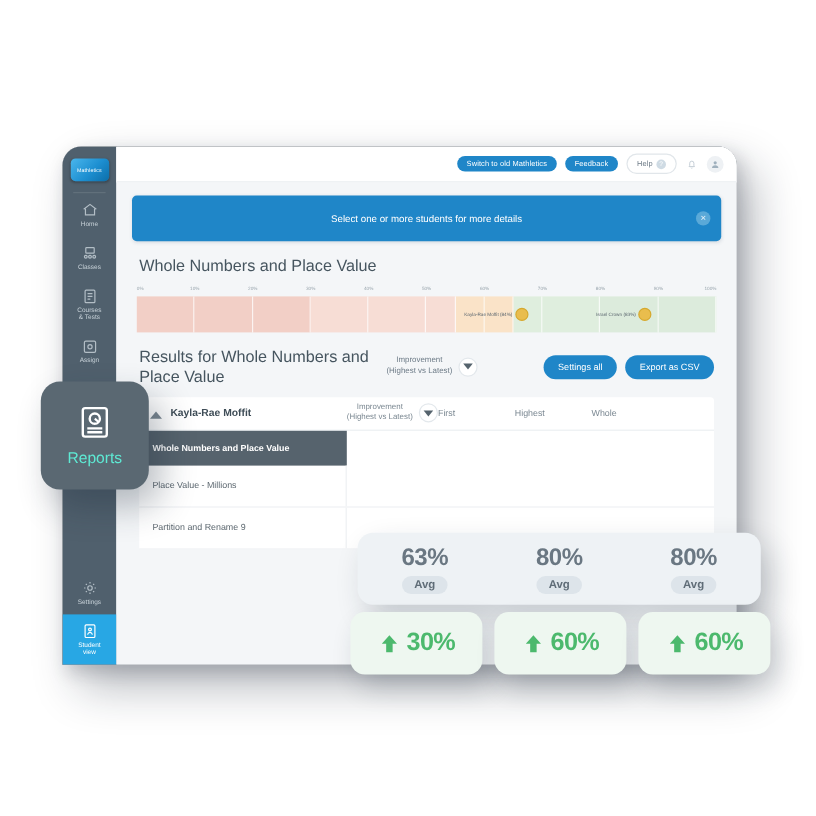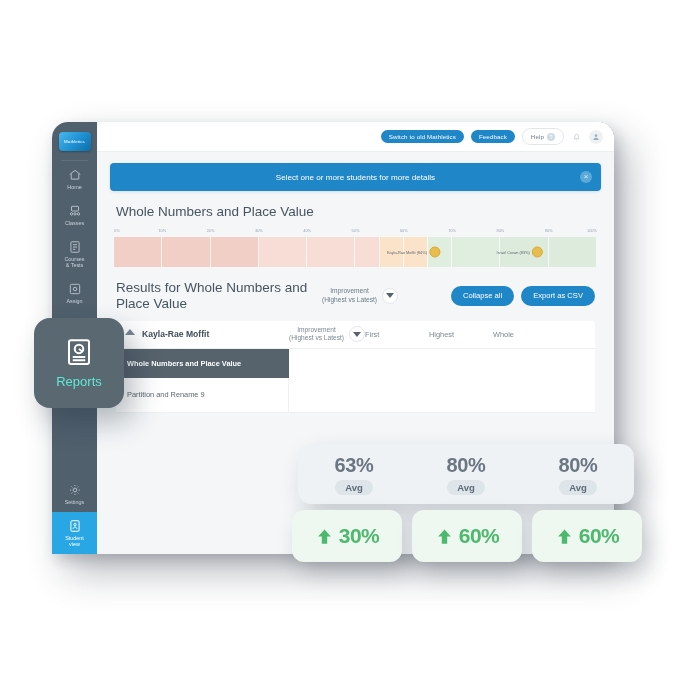--- a/index.html
+++ b/index.html
@@ -90,21 +90,21 @@
   .avatar-top {
     width: 14px; height: 14px; border-radius: 50%;
     background: #eef1f4; display: flex; align-items: center; justify-content: center;
   }
   .avatar-top svg { width: 8px; height: 8px; }
 
   .page { padding: 11px 13px 0 13px; }
 
   .banner {
     position: relative;
-    height: 28px; border-radius: 4px; background: #1f86c8;
+    height: 38px; border-radius: 4px; background: #1f86c8;
     display: flex; align-items: center; justify-content: center;
     color: #fff; font-size: 8.1px;
     box-shadow: 0 1px 3px rgba(30,60,90,.12);
   }
   .banner-close {
     position: absolute; right: 9px; top: 50%; transform: translateY(-50%);
     width: 12px; height: 12px; border-radius: 50%;
     background: #5aa9d8; color: #e9f3fa;
     display: flex; align-items: center; justify-content: center;
     font-size: 8px; line-height: 1;
@@ -174,21 +174,21 @@
   }
   .head-btns { display: flex; gap: 7px; margin-left: auto; }
 
   
   .table { margin: 9px 6px 0 6px; background: #fff; border-radius: 3px 3px 0 0; }
   .thead {
     display: flex; align-items: center; height: 28px;
     border-bottom: 1px solid #eceff2;
   }
   .th-name {
-    width: 173px; display: flex; align-items: flex-start; gap: 7px;
+    width: 173px; display: flex; align-items: flex-end; gap: 7px;
     padding-left: 9px; font-size: 8.6px; color: #3f4d57; font-weight: bold;
   }
   .tri-up {
     width:0; height:0;
     border-left: 5px solid transparent; border-right: 5px solid transparent;
     border-bottom: 6px solid #7b8892;
   }
   .th-sort { display: flex; align-items: center; gap: 5px; }
   .th-col {
     width: 64px; font-size: 7.4px; color: #7b8892;
@@ -410,21 +410,21 @@
           <div class="sortsel">
             <div class="txt">
               <div>Improvement</div>
               <div>(Highest vs Latest)</div>
             </div>
             <span class="caret">
                   <i></i>
                 </span>
           </div>
           <div class="head-btns">
-            <div class="btn">Collapse all</div>
+            <div class="btn">Settings all</div>
             <div class="btn">Export as CSV</div>
           </div>
         </div>
 
         <div class="table">
           <div class="thead">
             <div class="th-name">
               <span class="tri-up"></span>
               <span>Kayla-Rae Moffit</span>
             </div>
@@ -439,20 +439,23 @@
             </div>
             <div class="th-col">First</div>
             <div class="th-col">Highest</div>
             <div class="th-col">Whole</div>
           </div>
 
           <div class="trow hl">
             <div class="td-name">Whole Numbers and Place Value</div>
           </div>
           <div class="trow">
+            <div class="td-name">Place Value - Millions</div>
+          </div>
+          <div class="trow">
             <div class="td-name">Partition and Rename 9</div>
           </div>
         </div>
 
       </div>
     </div>
    </div>
   </div>
 
   <div class="reports-card">

